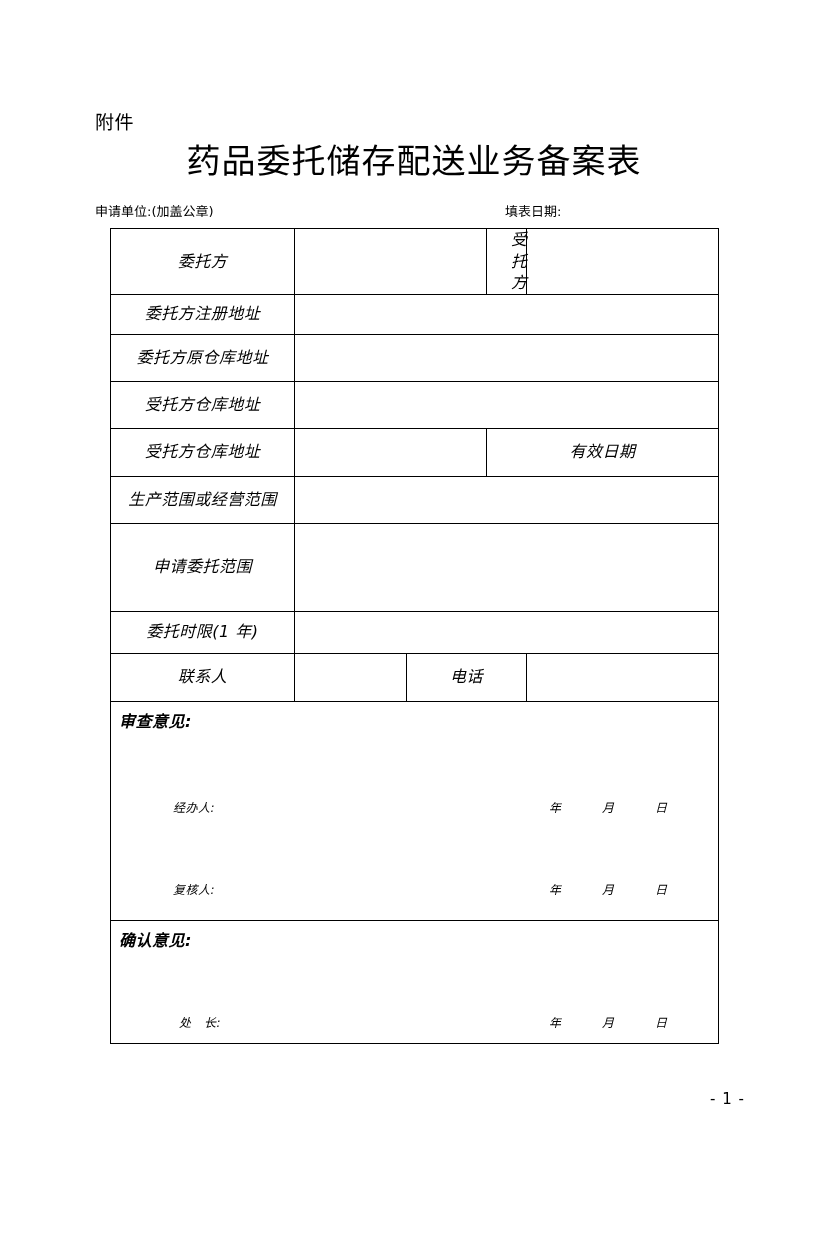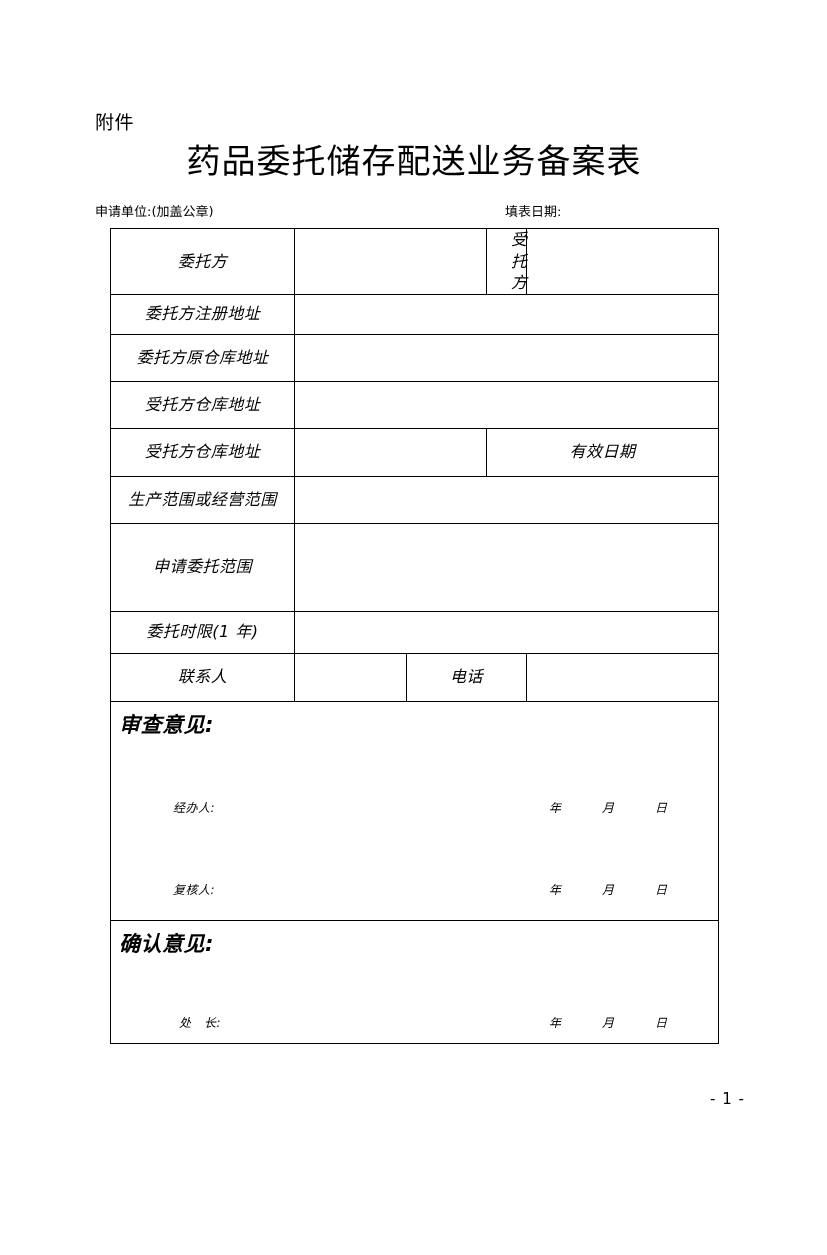--- a/index.html
+++ b/index.html
@@ -106,21 +106,21 @@
   }
   .opinion-inner {
     position: relative;
     width: 100%;
     height: 100%;
   }
   .opinion-title {
     position: absolute;
     left: 8px;
     top: 9px;
-    font-size: 21px;
+    font-size: 16px;
     font-weight: bold;
     letter-spacing: 0.5px;
     white-space: nowrap;
   }
   .sign-line {
     position: absolute;
     left: 0;
     width: 100%;
     height: 22px;
     font-size: 12px;

